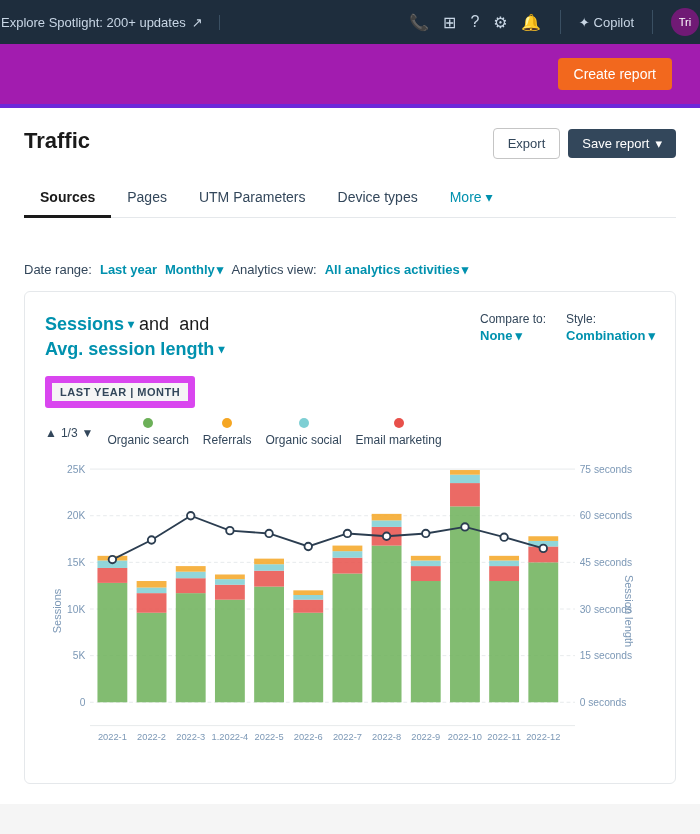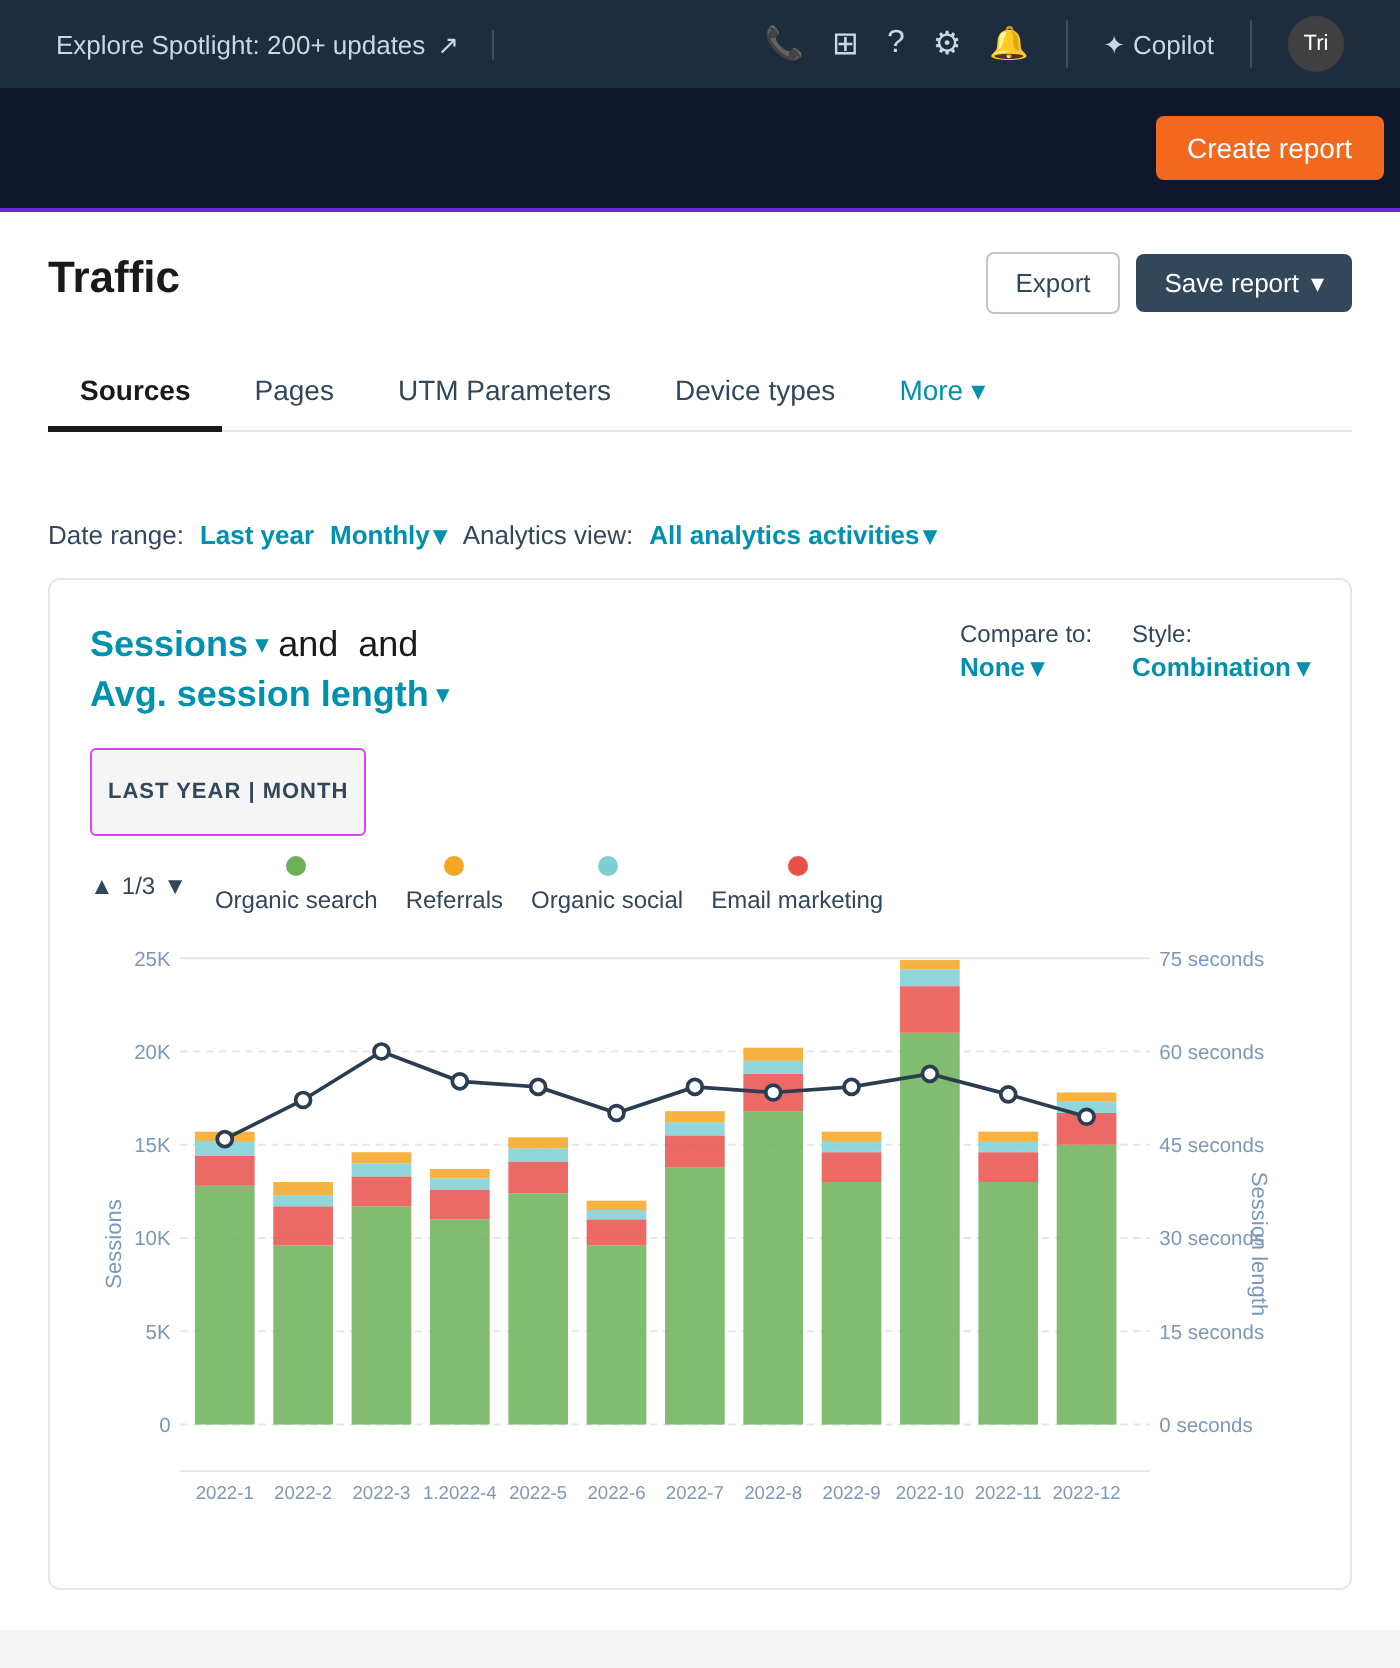--- a/index.html
+++ b/index.html
@@ -10,21 +10,21 @@
       min-height: 834px;
       overflow-x: hidden;
     }
 
     
     .top-nav {
       background: #1e2d3d;
       height: 44px;
       display: flex;
       align-items: center;
-      padding: 0 28px;
+      padding: 0 1px;
       gap: 30px;
       color: #c8d6e5;
       font-size: 13px;
     }
     .top-nav-spotlight {
       display: flex;
       align-items: center;
       gap: 6px;
       color: #c8d6e5;
       border-right: 1px solid #3a4f62;
@@ -53,42 +53,42 @@
       align-items: center;
       gap: 4px;
       color: #c8d6e5;
       font-size: 13px;
     }
     .copilot-star { color: #c8d6e5; }
     .user-avatar {
       width: 28px;
       height: 28px;
       border-radius: 50%;
-      background: #404040;
+      background: #701a75;
       display: flex;
       align-items: center;
       justify-content: center;
       font-size: 11px;
       color: white;
     }
 
     
     .main-container {
       background: white;
       margin: 0;
       padding: 0;
     }
 
     
     .create-report-bar {
-      background: #0f172a;
-      padding: 14px 8px;
+      background: #a21caf;
+      padding: 14px 28px;
       display: flex;
       justify-content: flex-end;
-      border-bottom: 2px solid #6d28d9;
+      border-bottom: 4px solid #6d28d9;
     }
     .create-report-btn {
       background: #f2681e;
       color: white;
       border: none;
       padding: 8px 16px;
       border-radius: 4px;
       font-size: 14px;
       font-weight: 500;
       cursor: pointer;
@@ -260,23 +260,23 @@
       align-items: center;
       gap: 3px;
       cursor: pointer;
       font-size: 13px;
     }
 
     
     .period-badge {
       display: inline-block;
       background: #f5f5f5;
-      border: 1px solid #d946ef;
+      border: 7px solid #d946ef;
       border-radius: 3px;
-      padding: 15px 8px;
+      padding: 3px 8px;
       font-size: 11px;
       font-weight: 600;
       color: #33475b;
       margin-bottom: 10px;
       letter-spacing: 0.5px;
     }
 
     
     .chart-legend {
       display: flex;

